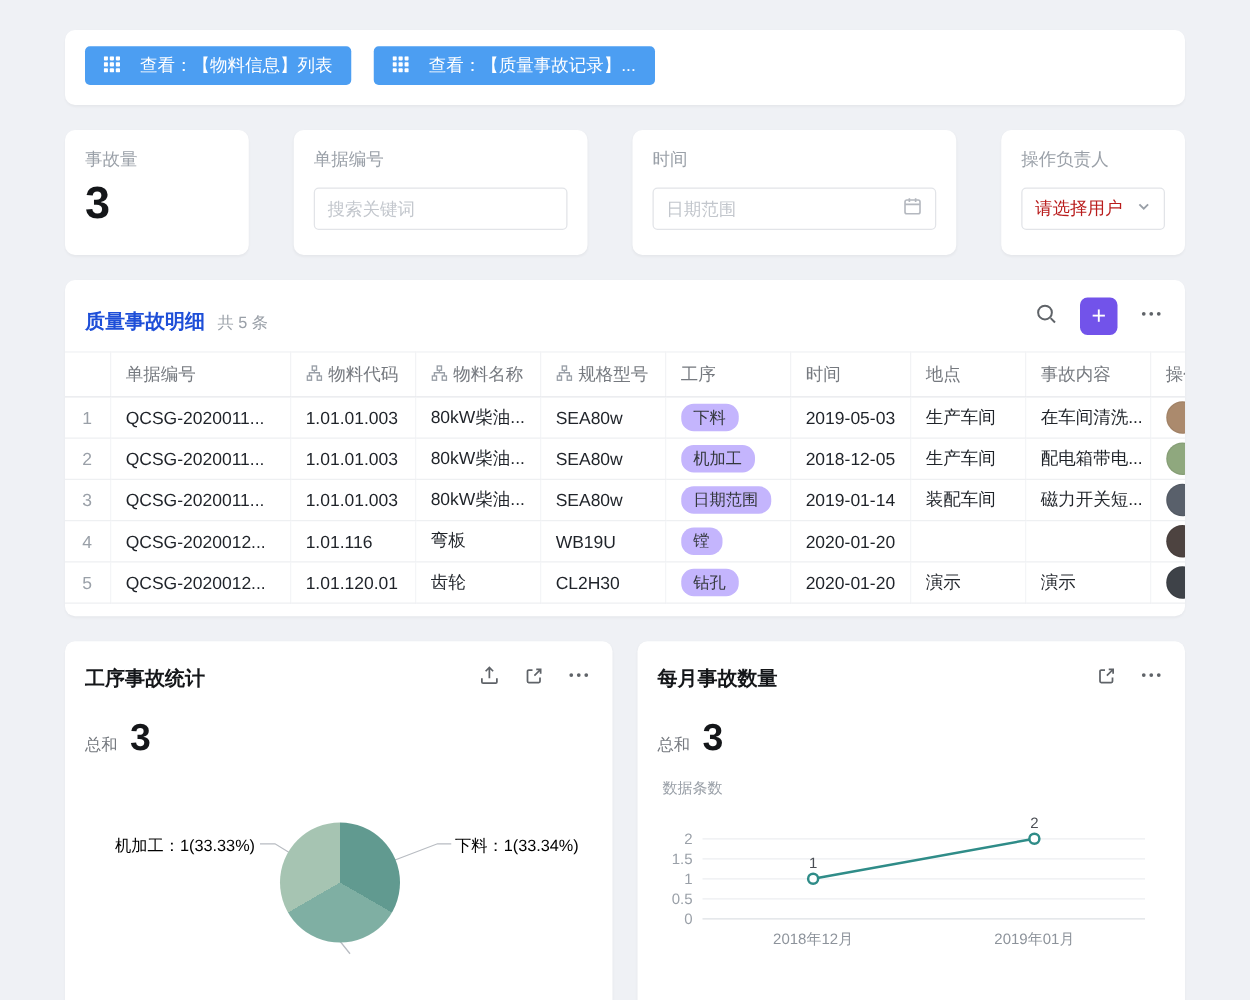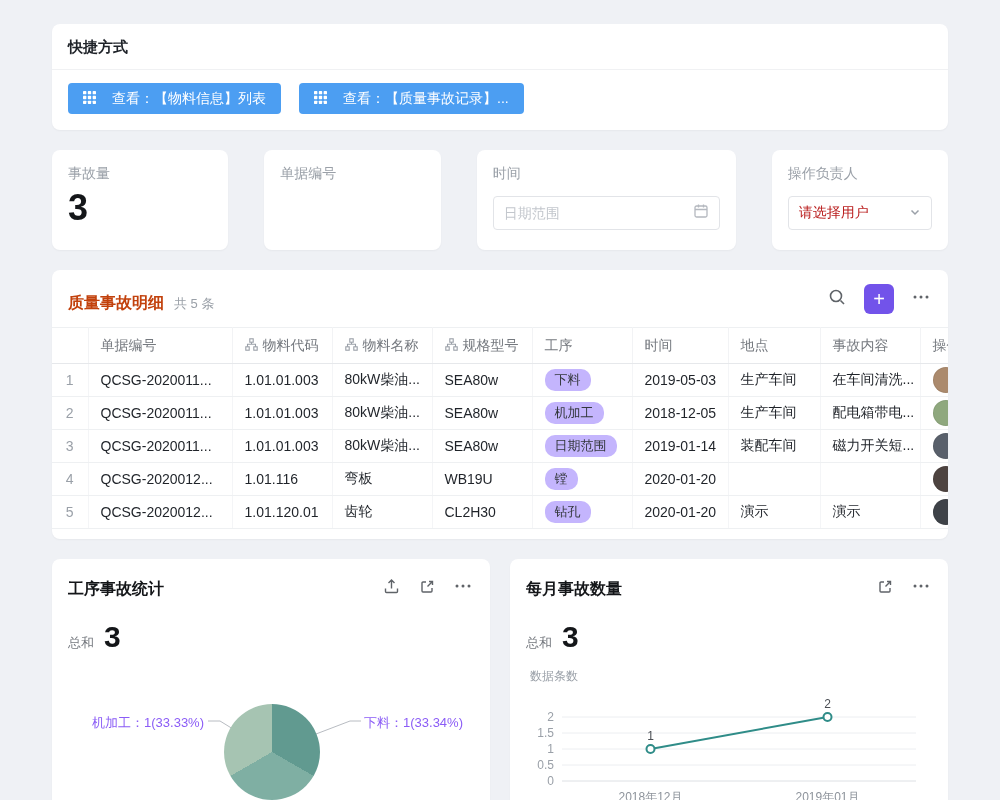--- a/index.html
+++ b/index.html
@@ -22,21 +22,21 @@
   .filter-label { font-size:14px; color:#9aa0a8; }
   .big-number { font-size:36px; font-weight:bold; color:#141619; margin-top:4px; }
   .input-box { margin-top:13px; height:34px; border:1px solid #e2e4e8; border-radius:4px; display:flex; align-items:center; padding:0 10px; gap:8px; background:#fff; }
   .input-box input { flex:1; border:none; outline:none; font-size:14px; color:#333; min-width:0; font-family:inherit; background:transparent; }
   .input-box input::placeholder { color:#c3c7cd; }
   .select-ph { flex:1; font-size:14px; color:#b91c1c; white-space:nowrap; overflow:hidden; }
 
   
   .table-head { display:flex; align-items:center; padding:13px 16px; gap:16px; }
   .tt-group { display:flex; align-items:baseline; gap:10px; flex:1; }
-  .table-title { font-size:16px; font-weight:bold; color:#c2410c;margin-top:10px; }
+  .table-title { font-size:16px; font-weight:bold; color:#1d4ed8;margin-top:10px; }
   .table-count { font-size:13px; color:#9aa0a8; }
   .icon-btn { background:none; border:none; cursor:pointer; display:flex; align-items:center; padding:2px; }
   .add-btn { width:30px; height:30px; border-radius:6px; background:#7253ea; border:none; color:#fff; font-size:20px; line-height:1; display:flex; align-items:center; justify-content:center; cursor:pointer; }
   .table-wrap { overflow:hidden; width:100%; padding-bottom:10px; }
   table { border-collapse:collapse; table-layout:fixed; width:988px; font-size:14px; }
   th { height:36px; font-weight:normal; color:#75797f; text-align:left; padding:0 12px; border-top:1px solid #eef0f2; border-bottom:1px solid #e6e8eb; border-right:1px solid #f2f3f5; white-space:nowrap; overflow:hidden; }
   th .th-inner { display:flex; align-items:center; gap:5px; }
   td { height:33px; padding:0 12px; border-bottom:1px solid #eef0f2; border-right:1px solid #f4f5f7; white-space:nowrap; overflow:hidden; color:#1f2329; }
   .c-num { text-align:center; color:#9aa0a8; padding:0 4px; }
   .tag { display:inline-block; background:#c4b5fd; color:#33373c; border-radius:10px; padding:3px 10px; font-size:13px; line-height:1.2; }
@@ -46,38 +46,37 @@
   .bottom-row { display:flex; gap:20px; }
   .chart-card { flex:1; height:340px; position:relative; }
   .chart-head { display:flex; align-items:flex-end; gap:15px; padding:16px 16px 0; }
   .chart-title { font-size:16px; font-weight:bold; color:#141619; flex:1; }
   .total-row { display:flex; align-items:baseline; gap:10px; padding:20px 16px 0; }
   .total-label { font-size:13px; color:#75797f; }
   .total-value { font-size:30px; font-weight:bold; color:#141619; }
 
   .pie-area { position:relative; height:250px; margin-top:4px; }
   .pie { position:absolute; left:172px; top:46px; width:96px; height:96px; border-radius:50%; }
-  .pie-label { position:absolute; font-size:13px; color:#8b5cf6; white-space:nowrap; }
+  .pie-label { position:absolute; font-size:13px; color:#000000; white-space:nowrap; }
   .pl-left { left:10px; top:56px; width:142px; text-align:right; }
   .pl-right { left:312px; top:56px; }
   .leader-svg { position:absolute; left:0; top:0; }
 
   .line-area { position:relative; padding:12px 16px 0; }
   .y-title { font-size:12px; color:#9aa0a8; margin:2px 0 2px 4px; }
   .tick { fill:#9aa0a8; font-size:12px; }
   .xtick { fill:#8d939b; font-size:12px; }
   .ptlabel { fill:#4a4e54; font-size:12px; }
 </style>
 </head>
 <body>
 
 <div class="page">
 
   <section class="card">
-    <div class="sc-title-row">快捷方式</div>
     <div class="sc-buttons">
       <button class="sc-btn">
         <span><svg width="13" height="13" viewBox="0 0 14 14" fill="#fff">
               <rect x="0" y="0" width="3.6" height="3.6" rx="0.7"></rect>
               <rect x="5.2" y="0" width="3.6" height="3.6" rx="0.7"></rect>
               <rect x="10.4" y="0" width="3.6" height="3.6" rx="0.7"></rect>
               <rect x="0" y="5.2" width="3.6" height="3.6" rx="0.7"></rect>
               <rect x="5.2" y="5.2" width="3.6" height="3.6" rx="0.7"></rect>
               <rect x="10.4" y="5.2" width="3.6" height="3.6" rx="0.7"></rect>
               <rect x="0" y="10.4" width="3.6" height="3.6" rx="0.7"></rect>
@@ -103,20 +102,23 @@
     </div>
   </section>
 
   <section class="filter-row">
     <div class="card filter-card">
       <div class="filter-label">事故量</div>
       <div class="big-number">3</div>
     </div>
     <div class="card filter-card">
       <div class="filter-label">单据编号</div>
+      <div class="input-box">
+        <input type="text" placeholder="搜索关键词" style="">
+      </div>
     </div>
     <div class="card filter-card">
       <div class="filter-label">时间</div>
       <div class="input-box">
         <input type="text" placeholder="日期范围" style="">
         <span><svg width="16" height="16" viewBox="0 0 16 16" fill="none" stroke="#b4b8bf" stroke-width="1.3">
               <rect x="2" y="3" width="12" height="11" rx="1.5"></rect>
               <path d="M2 6.5h12M5.5 1.5v3M10.5 1.5v3"></path>
             </svg></span>
       </div>

